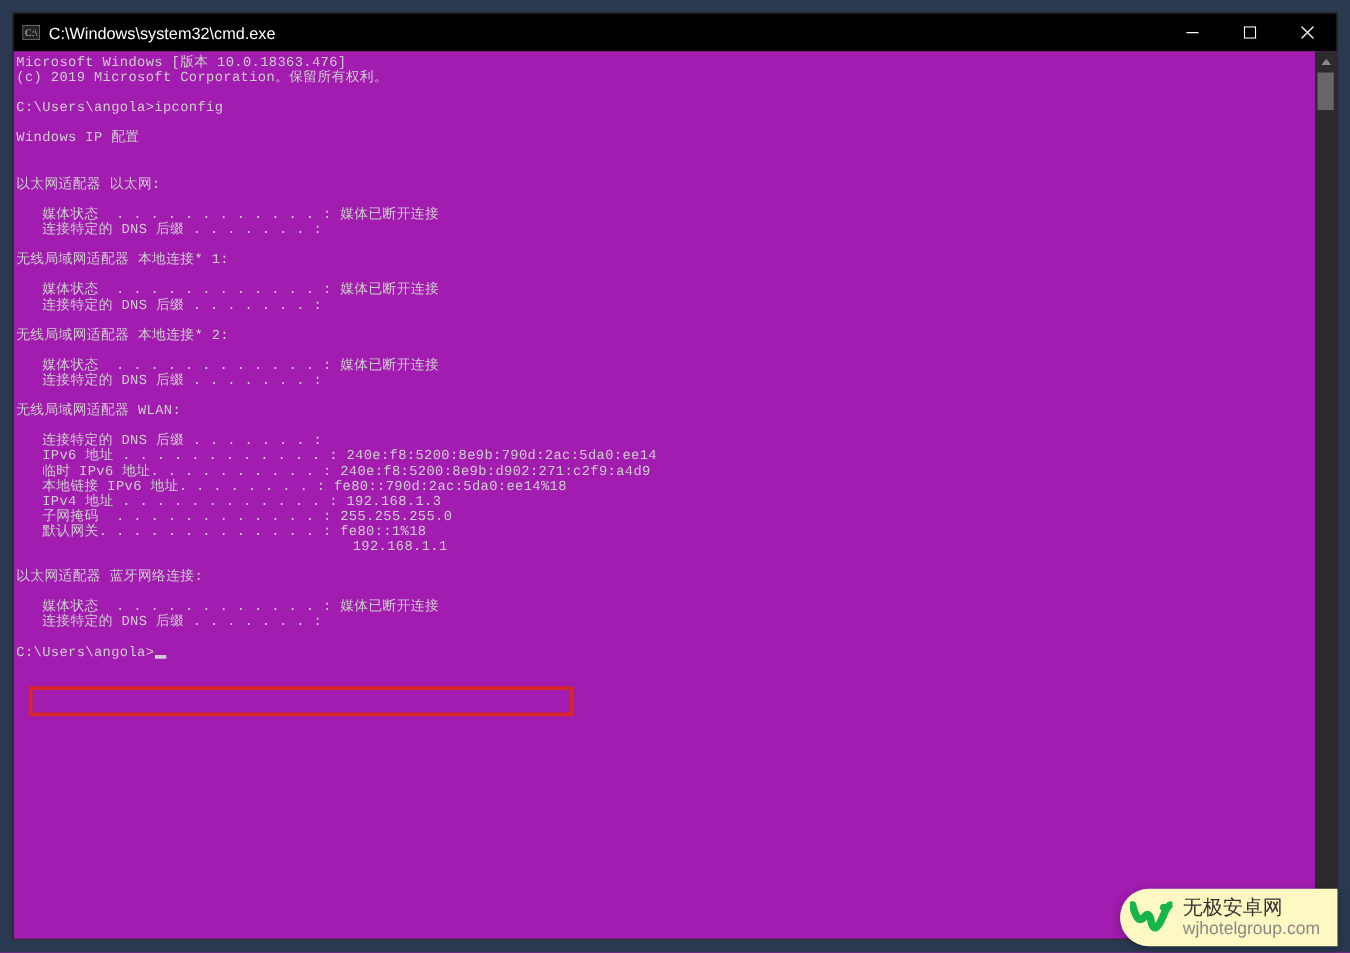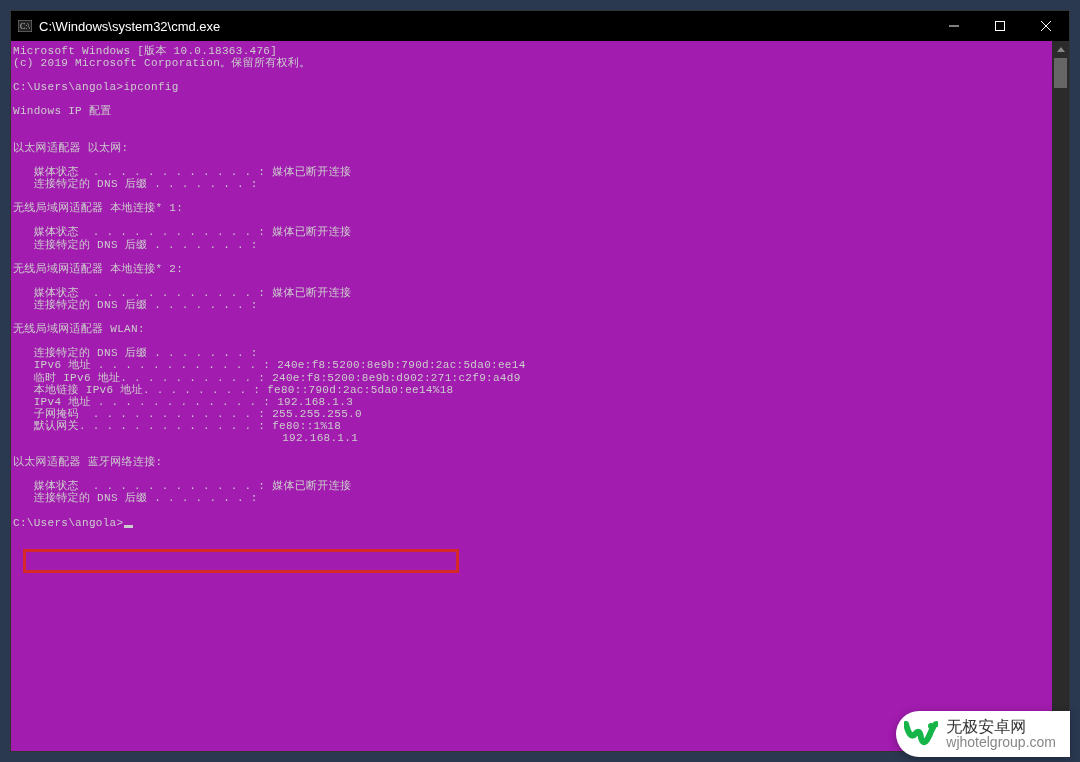--- a/index.html
+++ b/index.html
@@ -100,21 +100,21 @@
       width: 9px;
       height: 3px;
       background: #ccc;
       vertical-align: -2px;
       margin-left: 1px;
     }
     .watermark {
       position: absolute;
       right: 10px;
       bottom: 5px;
-      background: #ffffff;
+      background: #fef9c3;
       border-radius: 30px 0 0 30px;
       padding: 6px 14px 6px 8px;
       display: flex;
       align-items: center;
       gap: 8px;
       box-shadow: 0 2px 8px rgba(0,0,0,0.3);
     }
     .wm-logo {
       width: 34px;
       height: 34px;

